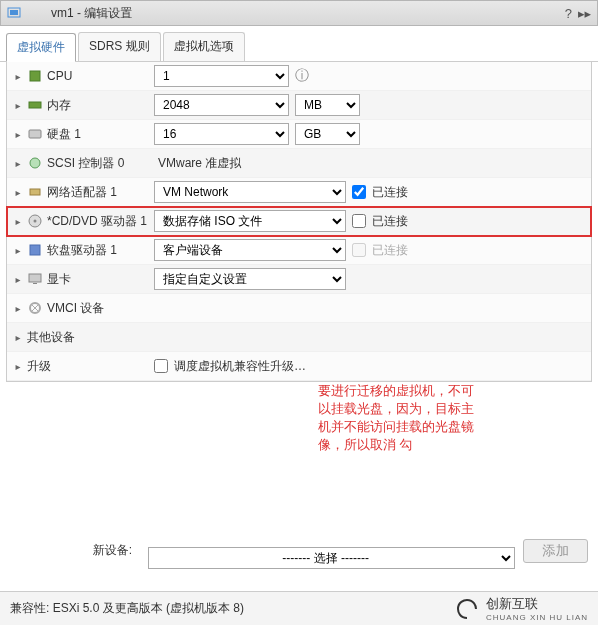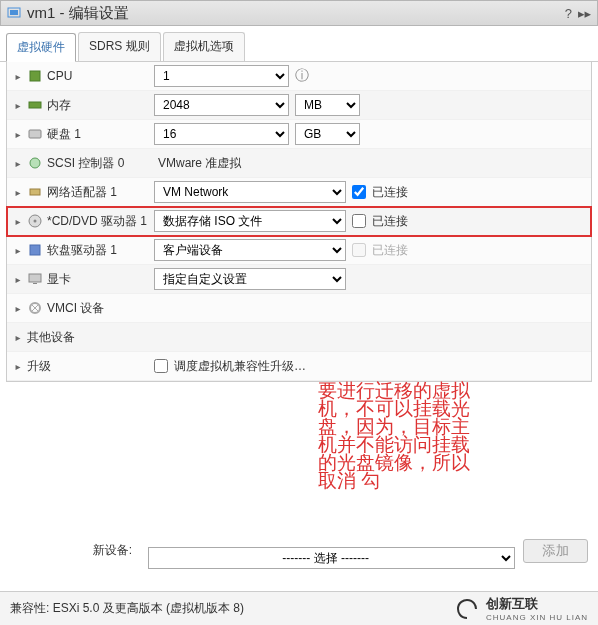--- a/index.html
+++ b/index.html
@@ -16,21 +16,21 @@
     background: linear-gradient(#e8e8e8, #d8d8d8);
     border: 1px solid #b5b5b5;
     height: 26px;
     display: flex;
     align-items: center;
     padding: 0 6px;
     justify-content: space-between;
   }
   .titlebar-left { display: flex; align-items: center; gap: 6px; }
   .title-icon { width: 14px; height: 14px; display: inline-block; }
-  .title-text { font-size: 15px; color: #333; }
+  .title-text { font-size: 12px; color: #333; margin-left: 24px; }
   .titlebar-right { display: flex; gap: 6px; align-items: center; }
   .help-icon, .arrows-icon { font-size: 13px; color: #555; }
 
   .tabs {
     display: flex;
     background: #fff;
     border-bottom: 1px solid #ccc;
     padding: 6px 6px 0 6px;
   }
   .tab {
@@ -100,21 +100,21 @@
   .check-label { color: #333; }
   .disabled { color: #aaa; }
 
   .row.highlight {
     outline: 2px solid #d33;
     outline-offset: -1px;
   }
 
   .annotation {
     color: #d33;
-    font-size: 19px;
+    font-size: 13px;
     line-height: 18px;
     text-align: left;
     position: absolute;
     right: 120px;
     top: 382px;
     width: 160px;
   }
 
   .new-device {
     position: absolute;
@@ -366,17 +366,17 @@
 </div>
 
 <div class="footer">
   <span class="compat">兼容性: ESXi 5.0 及更高版本 (虚拟机版本 8)</span>
   <div class="logo">
     <svg width="26" height="26" viewBox="0 0 26 26">
         <path d="M4 13 C4 6 10 4 13 4 C20 4 22 10 22 13" fill="none" stroke="#333" stroke-width="2"></path>
         <path d="M13 22 C6 22 4 16 4 13" fill="none" stroke="#333" stroke-width="2"></path>
       </svg>
     <div>
-      <div style="font-weight:bold">创新互联</div>
+      <div style="font-weight:normal">创新互联</div>
       <div class="logo-sub">CHUANG XIN HU LIAN</div>
     </div>
   </div>
 </div>
 
 </body></html>

